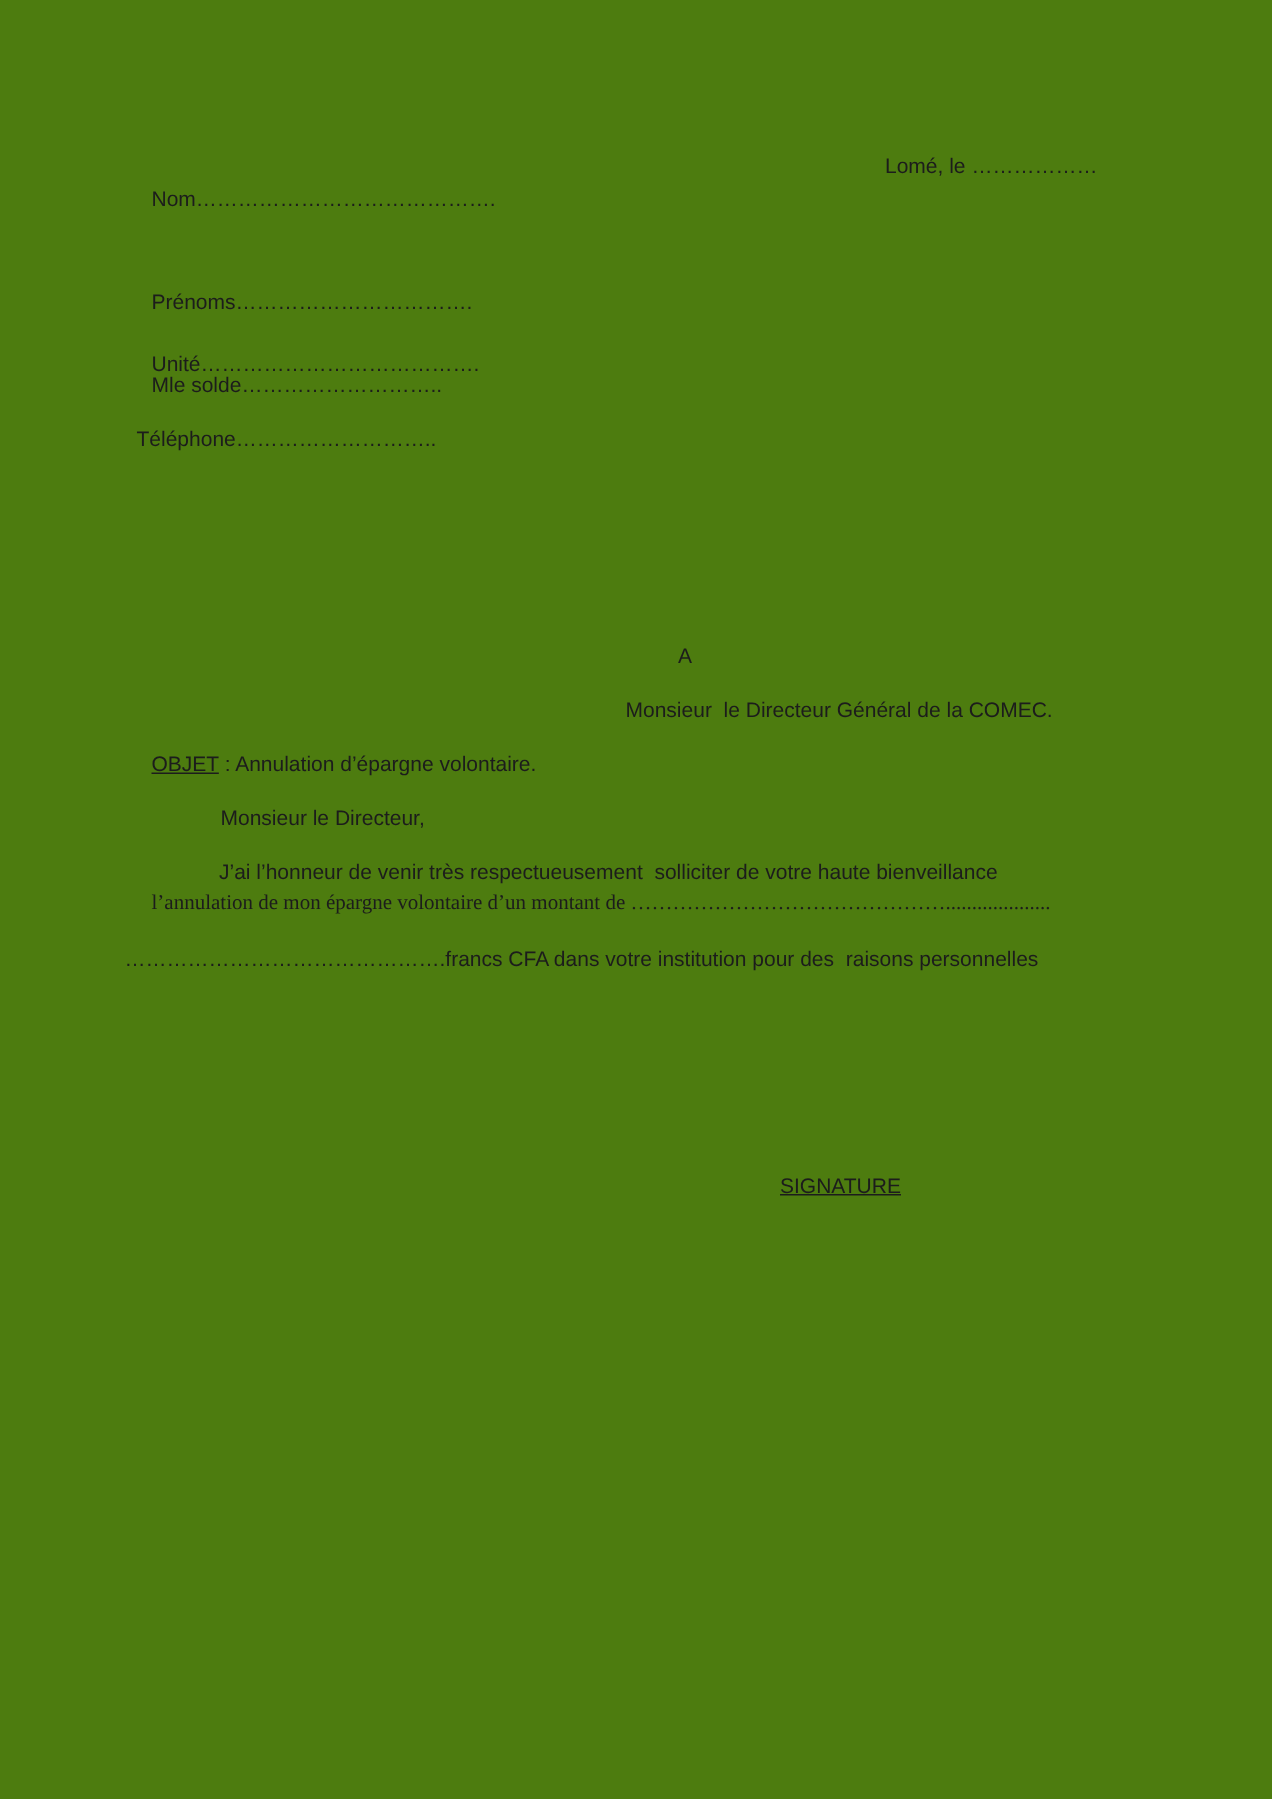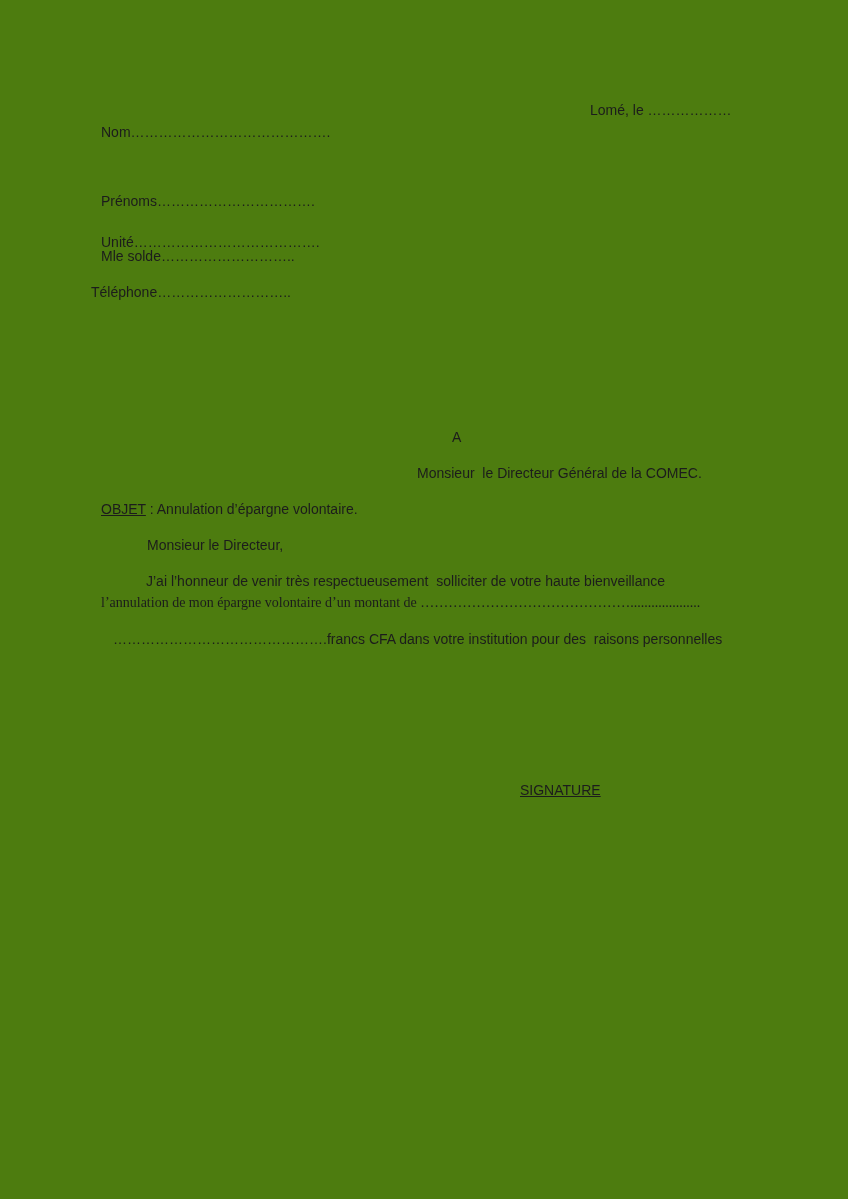--- a/index.html
+++ b/index.html
@@ -29,21 +29,21 @@
   .l-f1         { left: 101px; top: 175px; margin-top: 17px; }
   .l-f2         { left: 101px; top: 201px; margin-top: 32px; }
   .l-f3         { left: 101px; top: 247px; }
   .l-f4         { left: 91px; top: 283px; }
   .l-a          { left: 452px; top: 428px; }
   .l-recipient  { left: 417px; top: 464px; }
   .l-objet      { left: 101px; top: 500px; }
   .l-salutation { left: 147px; top: 536px; }
   .l-b1         { left: 146px; top: 572px; }
   .l-b2         { left: 101px; top: 594px; font-family: Liberation Serif, serif; }
-  .l-b3         { left: 113px; top: 630px; text-align: center; }
+  .l-b3         { left: 83px; top: 630px; text-align: center; }
   .l-b4         { left: 101px; top: 666px; }
   .l-closing    { left: 143px; top: 738px; }
   .l-signature  { left: 520px; top: 781px; }
 </style>
 </head>
 <body>
 
 <div class="page">
 
   <div class="ln l-date">Lomé, le ………………</div>

